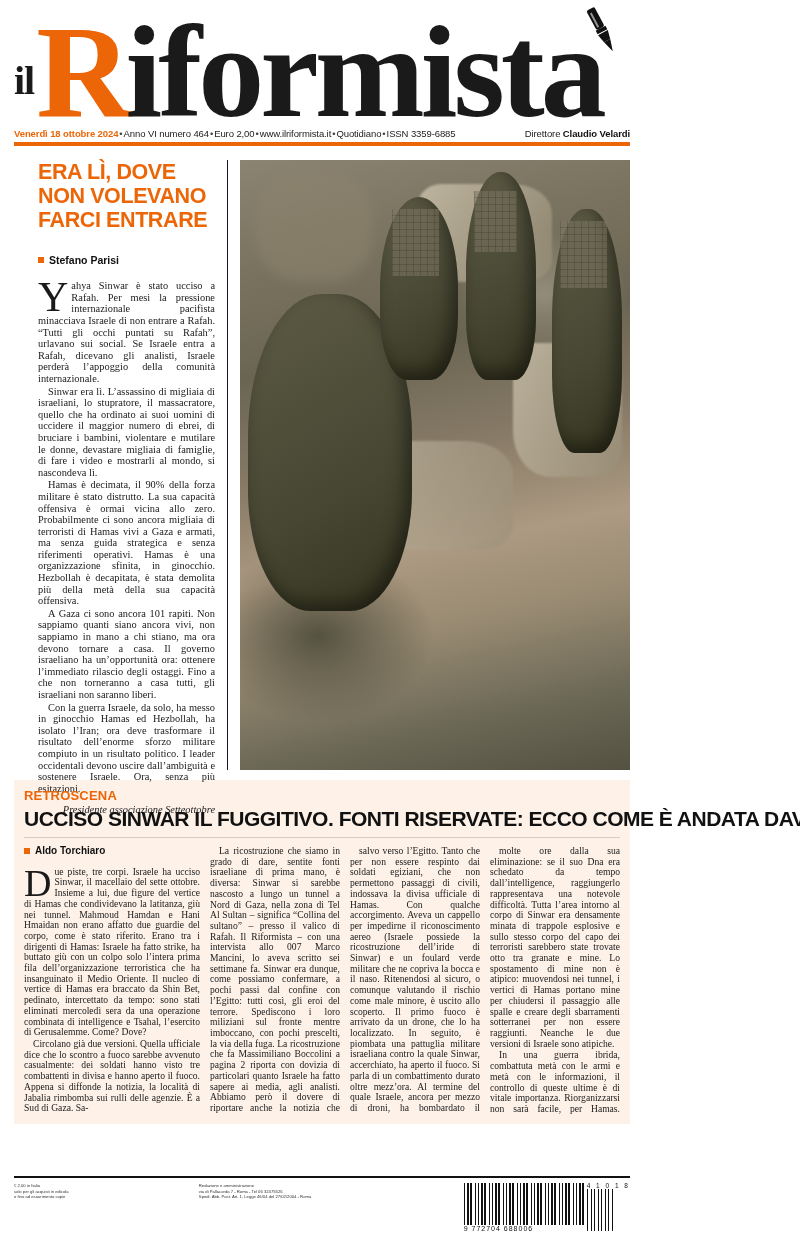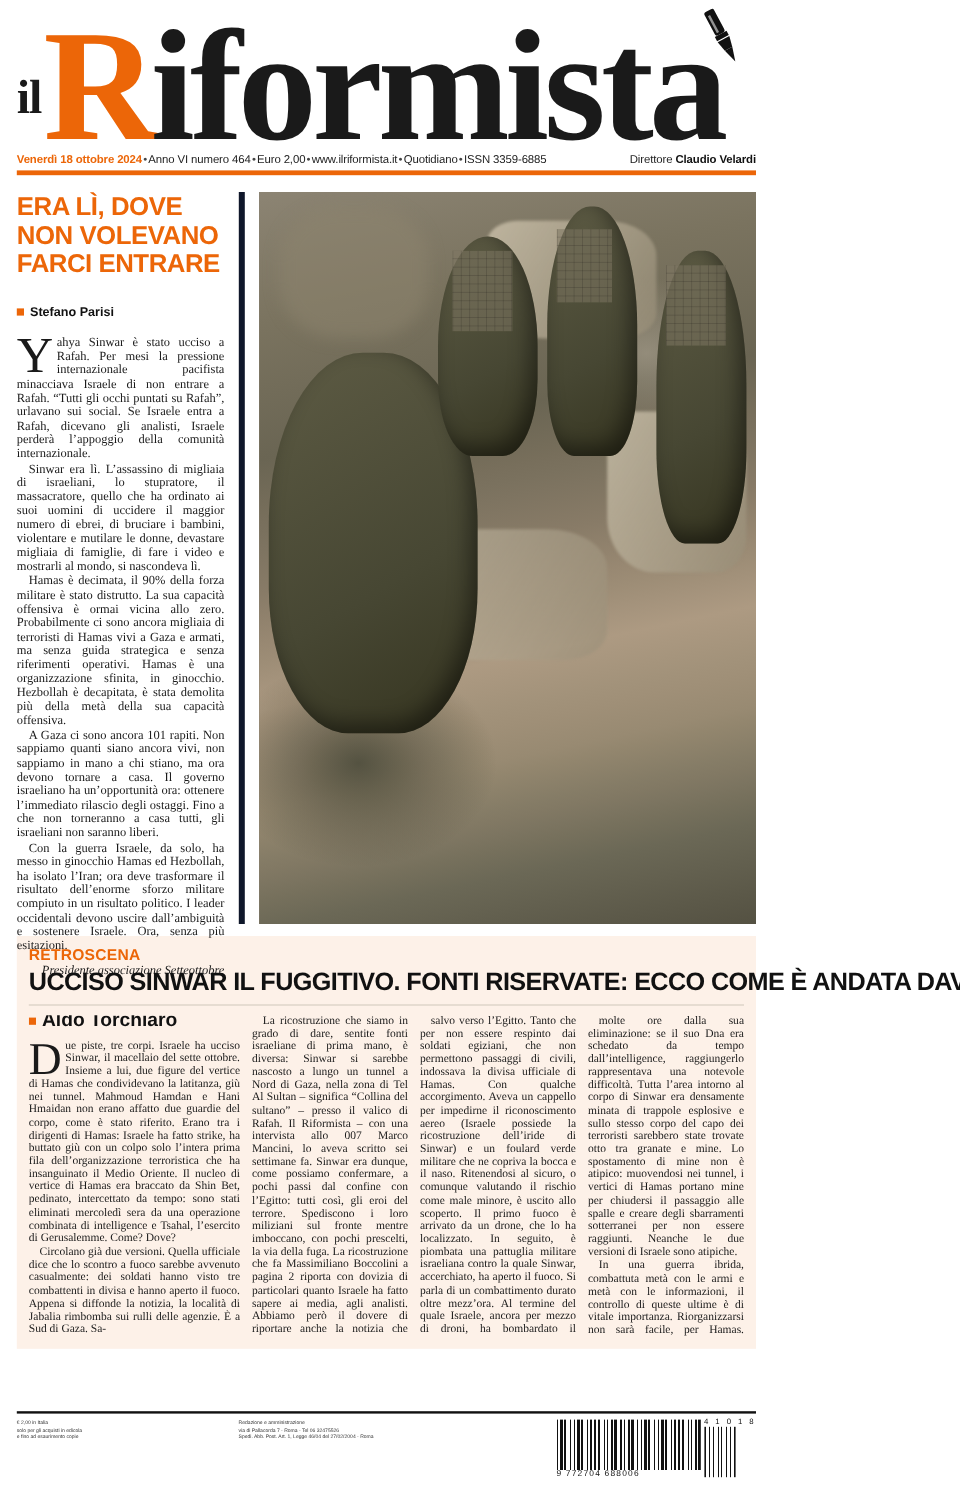--- a/index.html
+++ b/index.html
@@ -76,21 +76,22 @@
 
   
   .top-article {
     display: flex;
     padding: 14px 14px 0 14px;
     height: 624px;
   }
   .col-left {
     width: 190px;
     padding-right: 12px;
-    border-right: 5px solid #0f172a;
+    border-right: 1px solid #0f172a;
+    margin-left: 24px;
   }
   h1.kicker-title {
     font-family: "Liberation Sans", sans-serif;
     font-weight: 700;
     font-size: 21.5px;
     line-height: 1.12;
     color: #EC6608;
     letter-spacing: -0.4px;
     text-transform: uppercase;
   }
@@ -244,21 +245,21 @@
   .rcol p.lead { text-indent: 0; }
   .rcol p.lead::first-letter {
     float: left;
     font-size: 38px;
     line-height: 30px;
     padding: 1px 3px 0 0;
     font-weight: 400;
   }
   .retro-byline {
     font-family: "Liberation Sans", sans-serif;
-    font-size: 16px;
+    font-size: 10px;
     font-weight: 700;
     color: #111;
     display: flex;
     align-items: center;
     gap: 5px;
     margin-bottom: 10px;
   }
   .retro-byline .sq {
     display: inline-block; width: 6px; height: 6px; background: #EC6608;
   }

